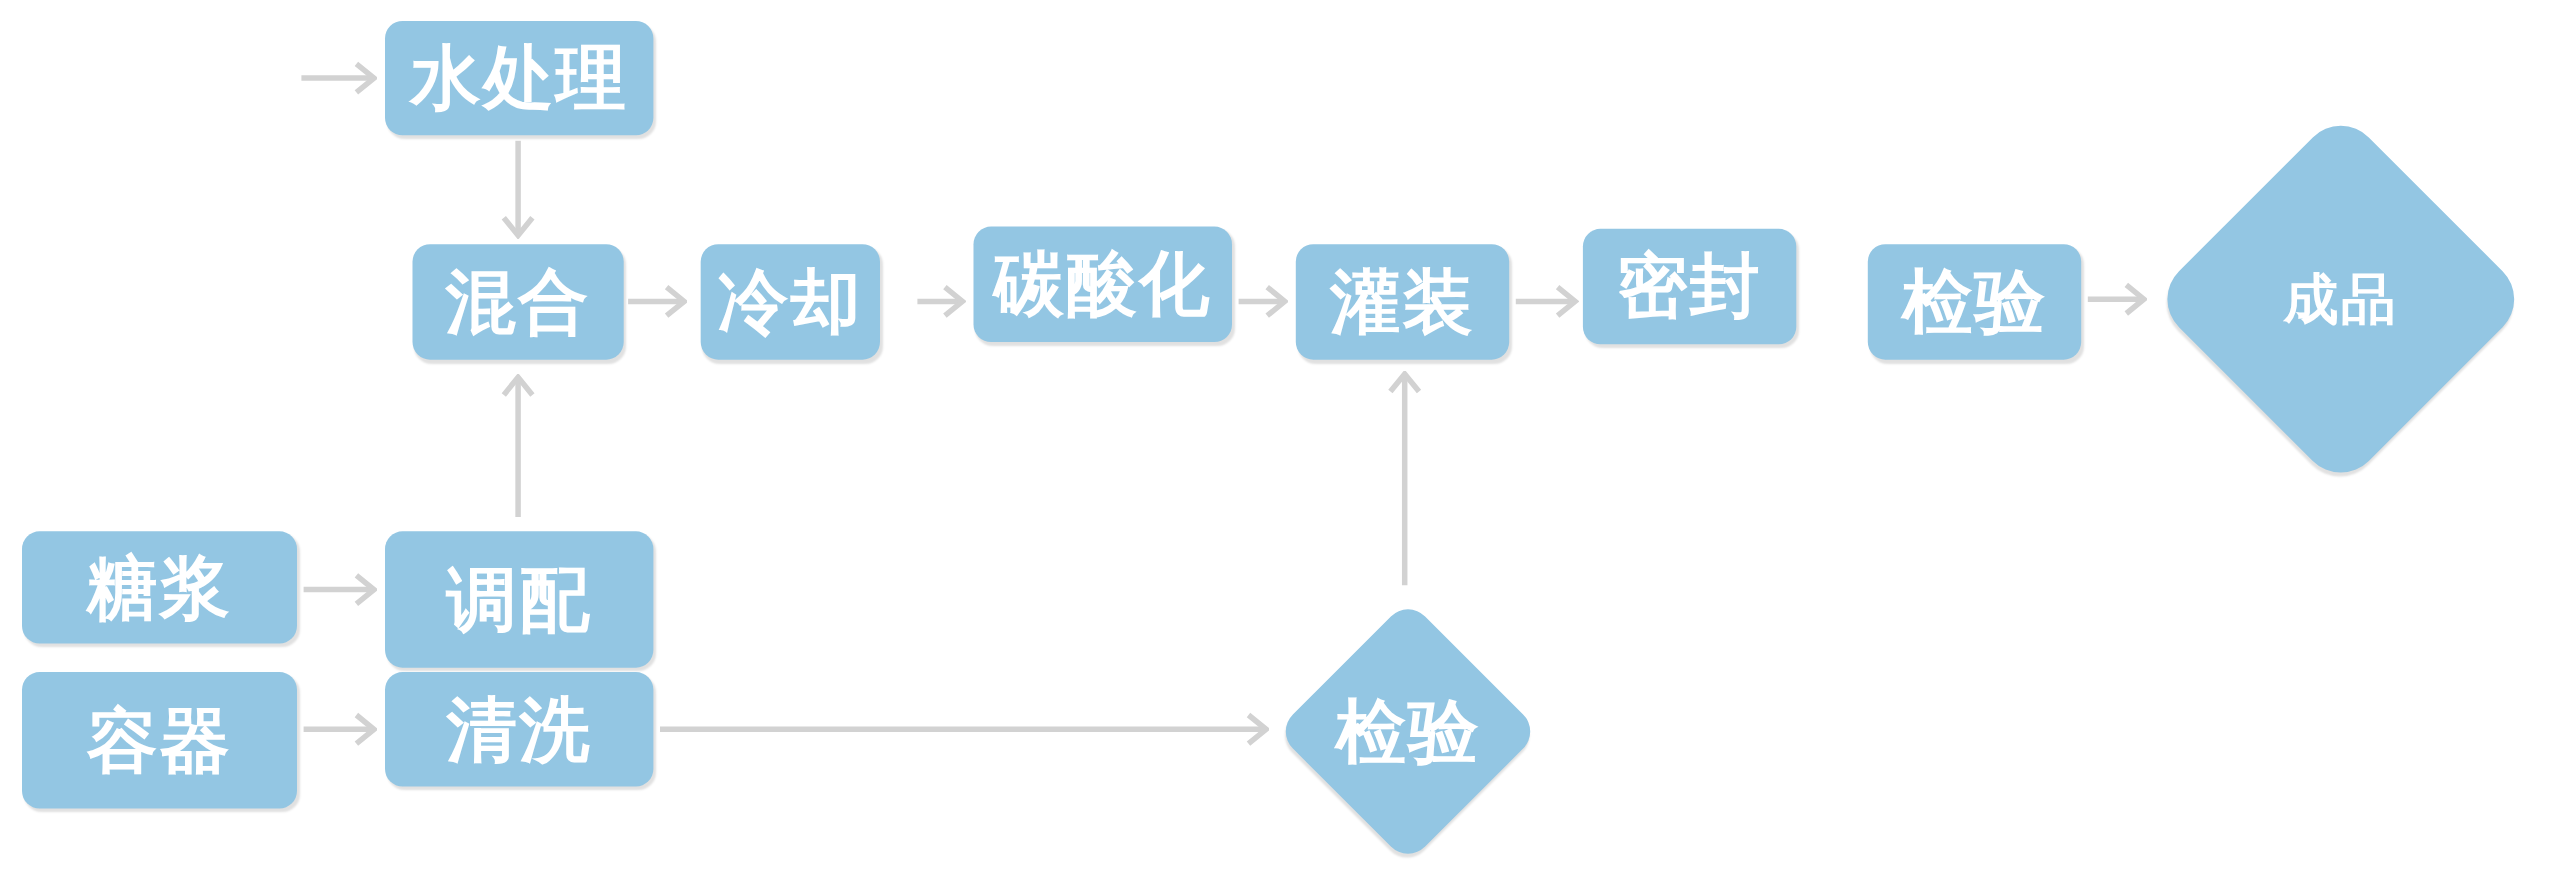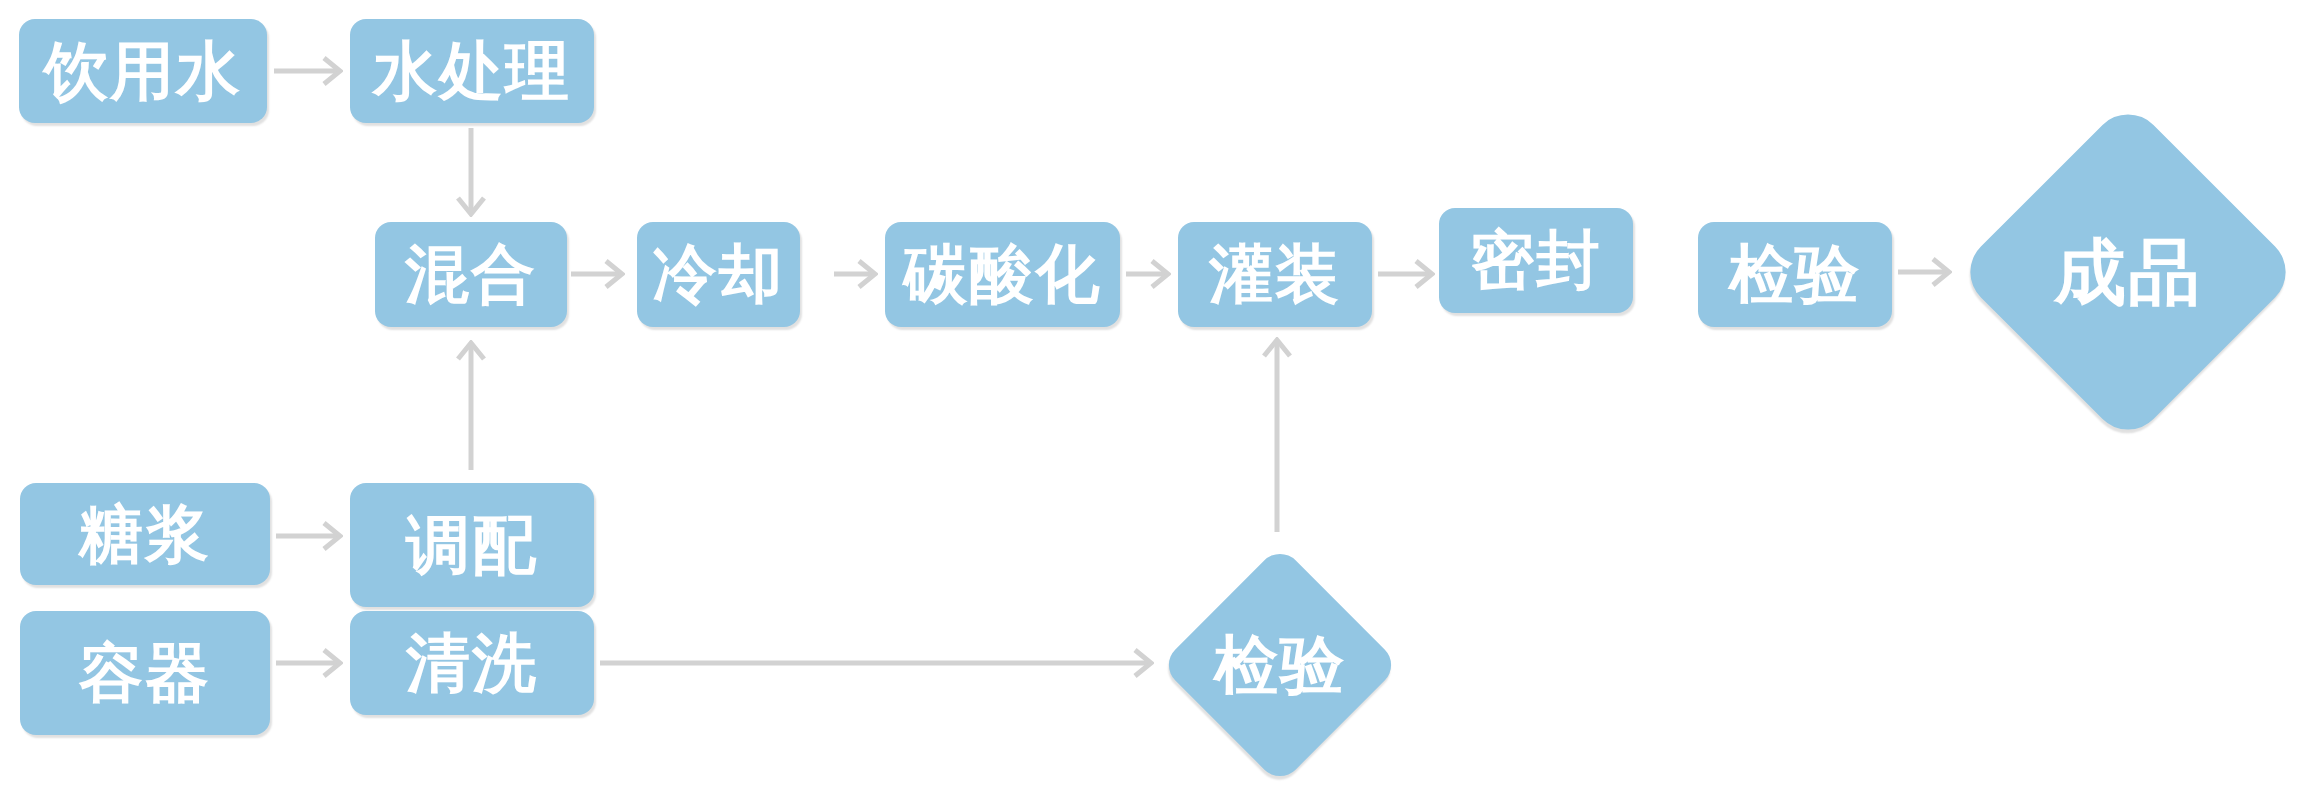--- a/index.html
+++ b/index.html
@@ -47,21 +47,21 @@
     position: relative;
     color: #ffffff;
     font-weight: bold;
     font-size: 64px;
     letter-spacing: 2px;
     text-align: center;
     z-index: 1;
     white-space: nowrap;
   }
   .dlabel.two-line {
-    font-size: 72px;
+    font-size: 50px;
     line-height: 73px;
     display: flex;
     flex-direction: column;
   }
 </style>
 </head>
 <body>
 
 <div class="stage">
 
@@ -80,34 +80,31 @@
       <line x1="1378" y1="274" x2="1432" y2="274" marker-end="url(#chev)"></line>
       <line x1="1898" y1="272" x2="1949" y2="272" marker-end="url(#chev)"></line>
       <line x1="276" y1="536" x2="340" y2="536" marker-end="url(#chev)"></line>
       <line x1="471" y1="470" x2="471" y2="343" marker-end="url(#chev)"></line>
       <line x1="276" y1="663" x2="340" y2="663" marker-end="url(#chev)"></line>
       <line x1="600" y1="663" x2="1151" y2="663" marker-end="url(#chev)"></line>
       <line x1="1277" y1="532" x2="1277" y2="340" marker-end="url(#chev)"></line>
     </g>
   </svg>
 
-  <div class="node" style="left:19px;top:19px;width:248px;height:104px">
-    <span>饮用水</span>
-  </div>
   <div class="node" style="left:350px;top:19px;width:244px;height:104px">
     <span>水处理</span>
   </div>
 
   <div class="node" style="left:375px;top:222px;width:192px;height:105px">
     <span>混合</span>
   </div>
   <div class="node" style="left:637px;top:222px;width:163px;height:105px">
     <span>冷却</span>
   </div>
-  <div class="node" style="left:885px;top:222px;width:235px;height:105px">
+  <div class="node" style="left:885px;top:206px;width:235px;height:105px">
     <span>碳酸化</span>
   </div>
   <div class="node" style="left:1178px;top:222px;width:194px;height:105px">
     <span>灌装</span>
   </div>
   <div class="node" style="left:1439px;top:208px;width:194px;height:105px">
     <span>密封</span>
   </div>
   <div class="node" style="left:1698px;top:222px;width:194px;height:105px">
     <span>检验</span>

